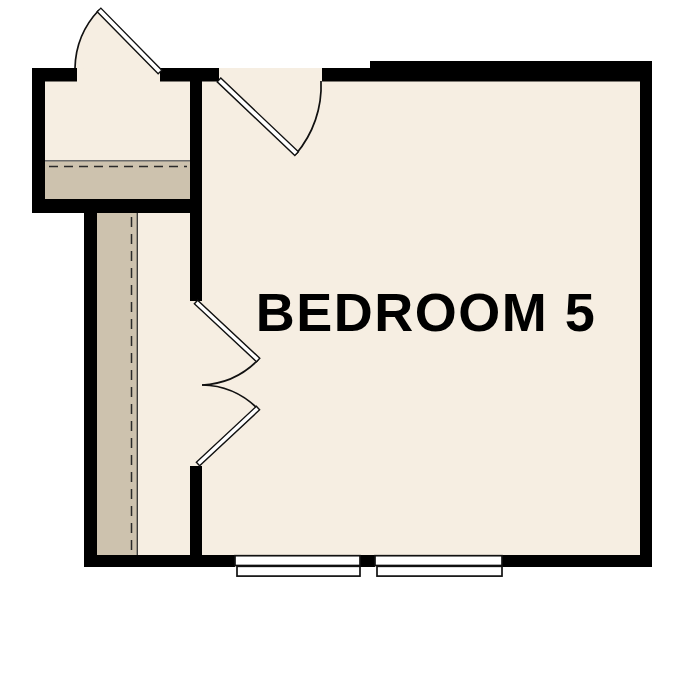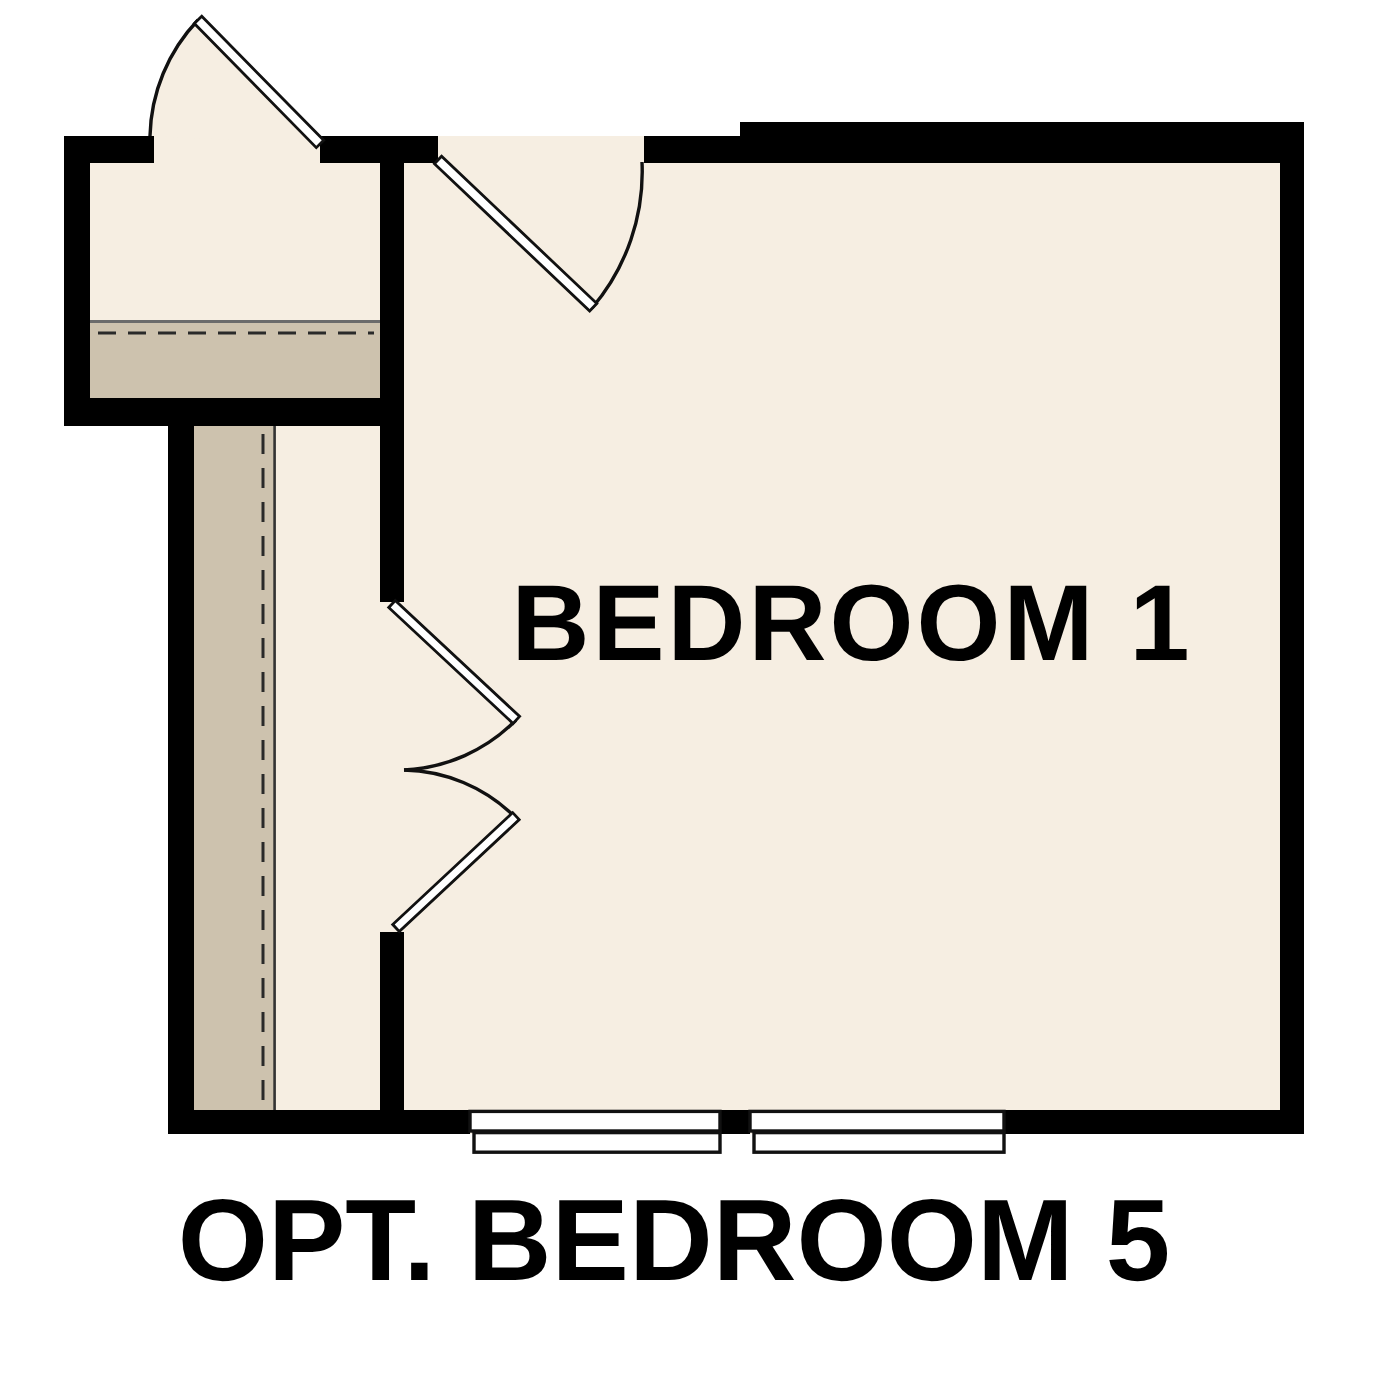--- a/index.html
+++ b/index.html
@@ -101,15 +101,14 @@
       <path class="arc" d="M202,385 A81,81 0 0 1 257,408"></path>
       <g transform="translate(196,302) rotate(43)">
         <rect class="leaf" x="0" y="-2.4" width="85" height="4.8"></rect>
       </g>
       <g transform="translate(198,464) rotate(-43)">
         <rect class="leaf" x="0" y="-2.4" width="82" height="4.8"></rect>
       </g>
     </g>
   </svg>
 
-  <div class="label" id="room-label">BEDROOM 1</div>
-  <div class="label" id="caption-label">OPT. BEDROOM 5</div>
+  <div class="label" id="room-label">BEDROOM 5</div>
 </div>
 
 </body></html>

